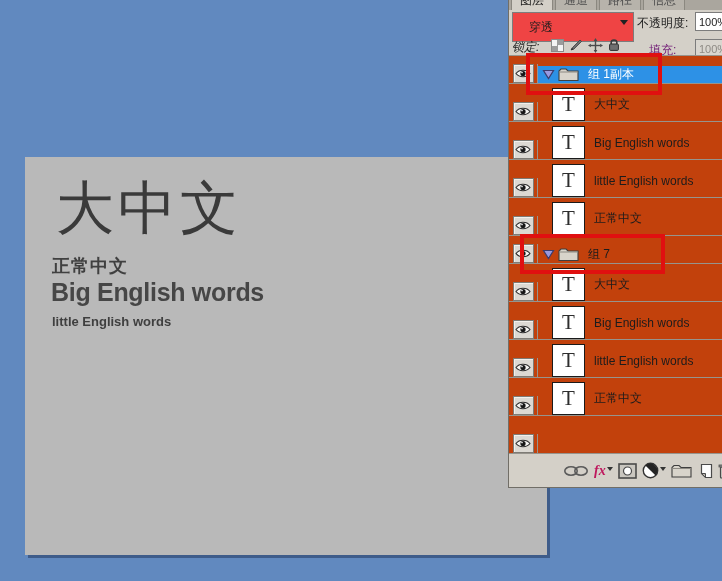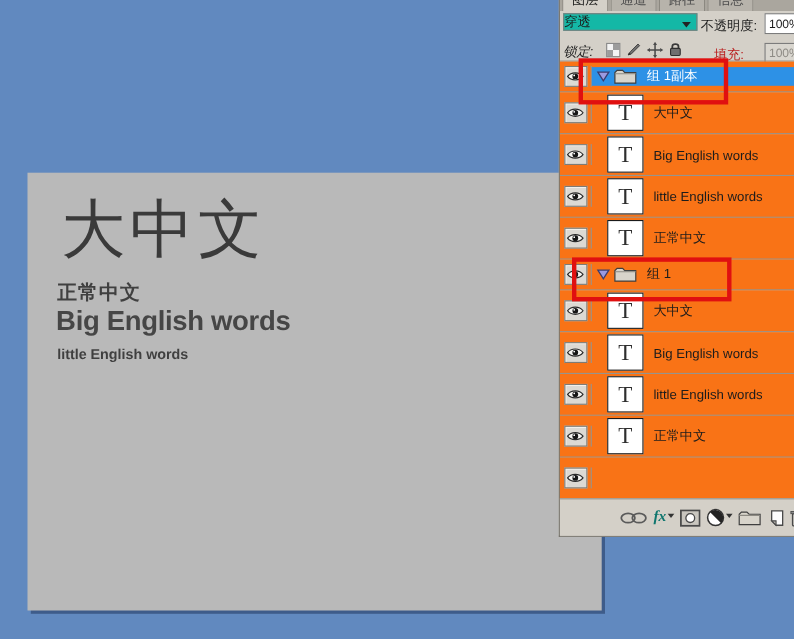--- a/index.html
+++ b/index.html
@@ -44,49 +44,49 @@
     background:#aaa69e;display:flex;gap:2px;padding-left:2px;
   }
   .tab{
     height:22px;margin-top:-12px;padding:0 8px;display:flex;align-items:center;
     background:#b7b3ab;color:#4d4d4d;border:1px solid #8b8880;border-bottom:none;
     border-radius:3px 3px 0 0;font-size:12px;white-space:nowrap;
   }
   .tab.active{background:#d4d0c8;color:#1c1c1c;}
   
   .blend-select{
-    position:absolute;left:3px;top:12px;width:122px;height:16px;background:#14b8a6;
+    position:absolute;left:3px;top:12px;width:122px;height:30px;background:#ef4444;
     border:1px solid #7c7c7c;box-sizing:border-box;display:flex;align-items:center;
-    padding-left:0;
+    padding-left:16px;
   }
   .blend-arrow{
     position:absolute;right:5px;top:7px;width:0;height:0;
     border-left:4px solid transparent;border-right:4px solid transparent;
     border-top:5px solid #222;
   }
   .ctl-label{position:absolute;top:15px;font-size:12px;color:#1c1c1c;white-space:nowrap;text-align:center;}
   .val-box{
     position:absolute;top:12px;left:186px;width:34px;height:19px;background:#fff;
     border:1px solid #7c7c7c;box-sizing:border-box;display:flex;align-items:center;
     padding-left:3px;font-size:11px;
   }
   .lockrow-label{position:absolute;top:39px;left:3px;font-style:italic;}
   .lock-icons{position:absolute;top:37px;left:42px;display:flex;gap:5px;align-items:center;height:16px;}
   .checker{
     width:13px;height:13px;border:1px solid #8a8a8a;box-sizing:border-box;
     background:conic-gradient(#9c9c9c 90deg,#f4f4f4 90deg 180deg,#9c9c9c 180deg 270deg,#f4f4f4 270deg);
   }
-  .dim{color:#b91c1c;}
+  .dim{color:#701a75;}
   .val-box.dim-box{top:39px;background:#d9d6cf;color:#8e8b85;}
   .ctl-label.fill{top:42px;left:140px;}
   
   .rows{position:absolute;left:0;top:55px;right:0;border-top:1px solid #97948d;}
   .row{
-    display:flex;align-items:center;box-sizing:border-box;
-    border-bottom:1px solid #97948d;background:#f97316;
+    display:flex;align-items:flex-end;box-sizing:border-box;
+    border-bottom:1px solid #97948d;background:#c2410c;
   }
   .row.h38{height:38px;}
   .row.h28{height:28px;}
   .eyecol{
     width:28px;flex:0 0 28px;border-right:1px solid #97948d;
     display:flex;align-items:center;justify-content:center;
   }
   .eye-cell{
     width:19px;height:17px;background:#dcd9d3;border:1px solid #7e7b75;
     box-shadow:inset 1px 1px 0 #f2f0ec;display:flex;align-items:center;justify-content:center;
@@ -110,21 +110,21 @@
   .ann{position:absolute;border:4px solid #e01010;z-index:6;pointer-events:none;}
   .ann1{left:17px;top:53px;width:128px;height:34px;}
   .ann2{left:11px;top:234px;width:137px;height:32px;}
   
   .footer{
     position:absolute;left:0;right:0;top:453px;height:34px;border-top:1px solid #97948d;
     display:flex;align-items:center;gap:5px;padding-left:54px;overflow:hidden;
     background:#d4d0c8;box-sizing:border-box;
   }
   .fx-text{font-family:"Liberation Serif", serif;font-style:italic;font-weight:bold;
-    font-size:14px;color:#0f766e;}
+    font-size:14px;color:#be185d;}
   .mini-arrow{width:0;height:0;border-left:3px solid transparent;border-right:3px solid transparent;
     border-top:4px solid #333;align-self:flex-end;margin-bottom:8px;}
   .ficon{display:flex;align-items:center;}
 </style>
 </head>
 <body>
 
 <div class="canvas">
   <div class="t-big-cn">大中文</div>
   <div class="t-normal-cn">正常中文</div>
@@ -286,21 +286,21 @@
             <svg width="13" height="11" viewBox="0 0 13 11">
               <path d="M1.5 1.5 L11.5 1.5 L6.5 9.5 Z" fill="#9a9ae0" stroke="#3c3c6e" stroke-width="1.2"></path>
             </svg>
           </span>
           <span class="gfolder">
             <svg width="21" height="15" viewBox="0 0 21 15">
               <path d="M1 13.5 V4 L3 2 H8 L10 4 H20 V13.5 Z" fill="#d8d4cb" stroke="#3f3f3f" stroke-width="1.1"></path>
               <line x1="1" y1="5" x2="20" y2="5" stroke="#8d8a83"></line>
             </svg>
           </span>
-          <span class="lname grp-name">组 1</span>
+          <span class="lname grp-name">组 7</span>
         </div>
       </div>
       <div class="row h38">
         <div class="eyecol">
           <span class="eye-cell">
             <svg width="16" height="11" viewBox="0 0 16 11">
               <path d="M1 5.5 C4.2 1.2 11.8 1.2 15 5.5 C11.8 9.8 4.2 9.8 1 5.5 Z" fill="#f6f5f2" stroke="#2a2a2a" stroke-width="1.1"></path>
               <circle cx="8" cy="5.5" r="2.6" fill="#161616"></circle>
               <circle cx="7" cy="4.6" r="0.8" fill="#fff"></circle>
             </svg>

